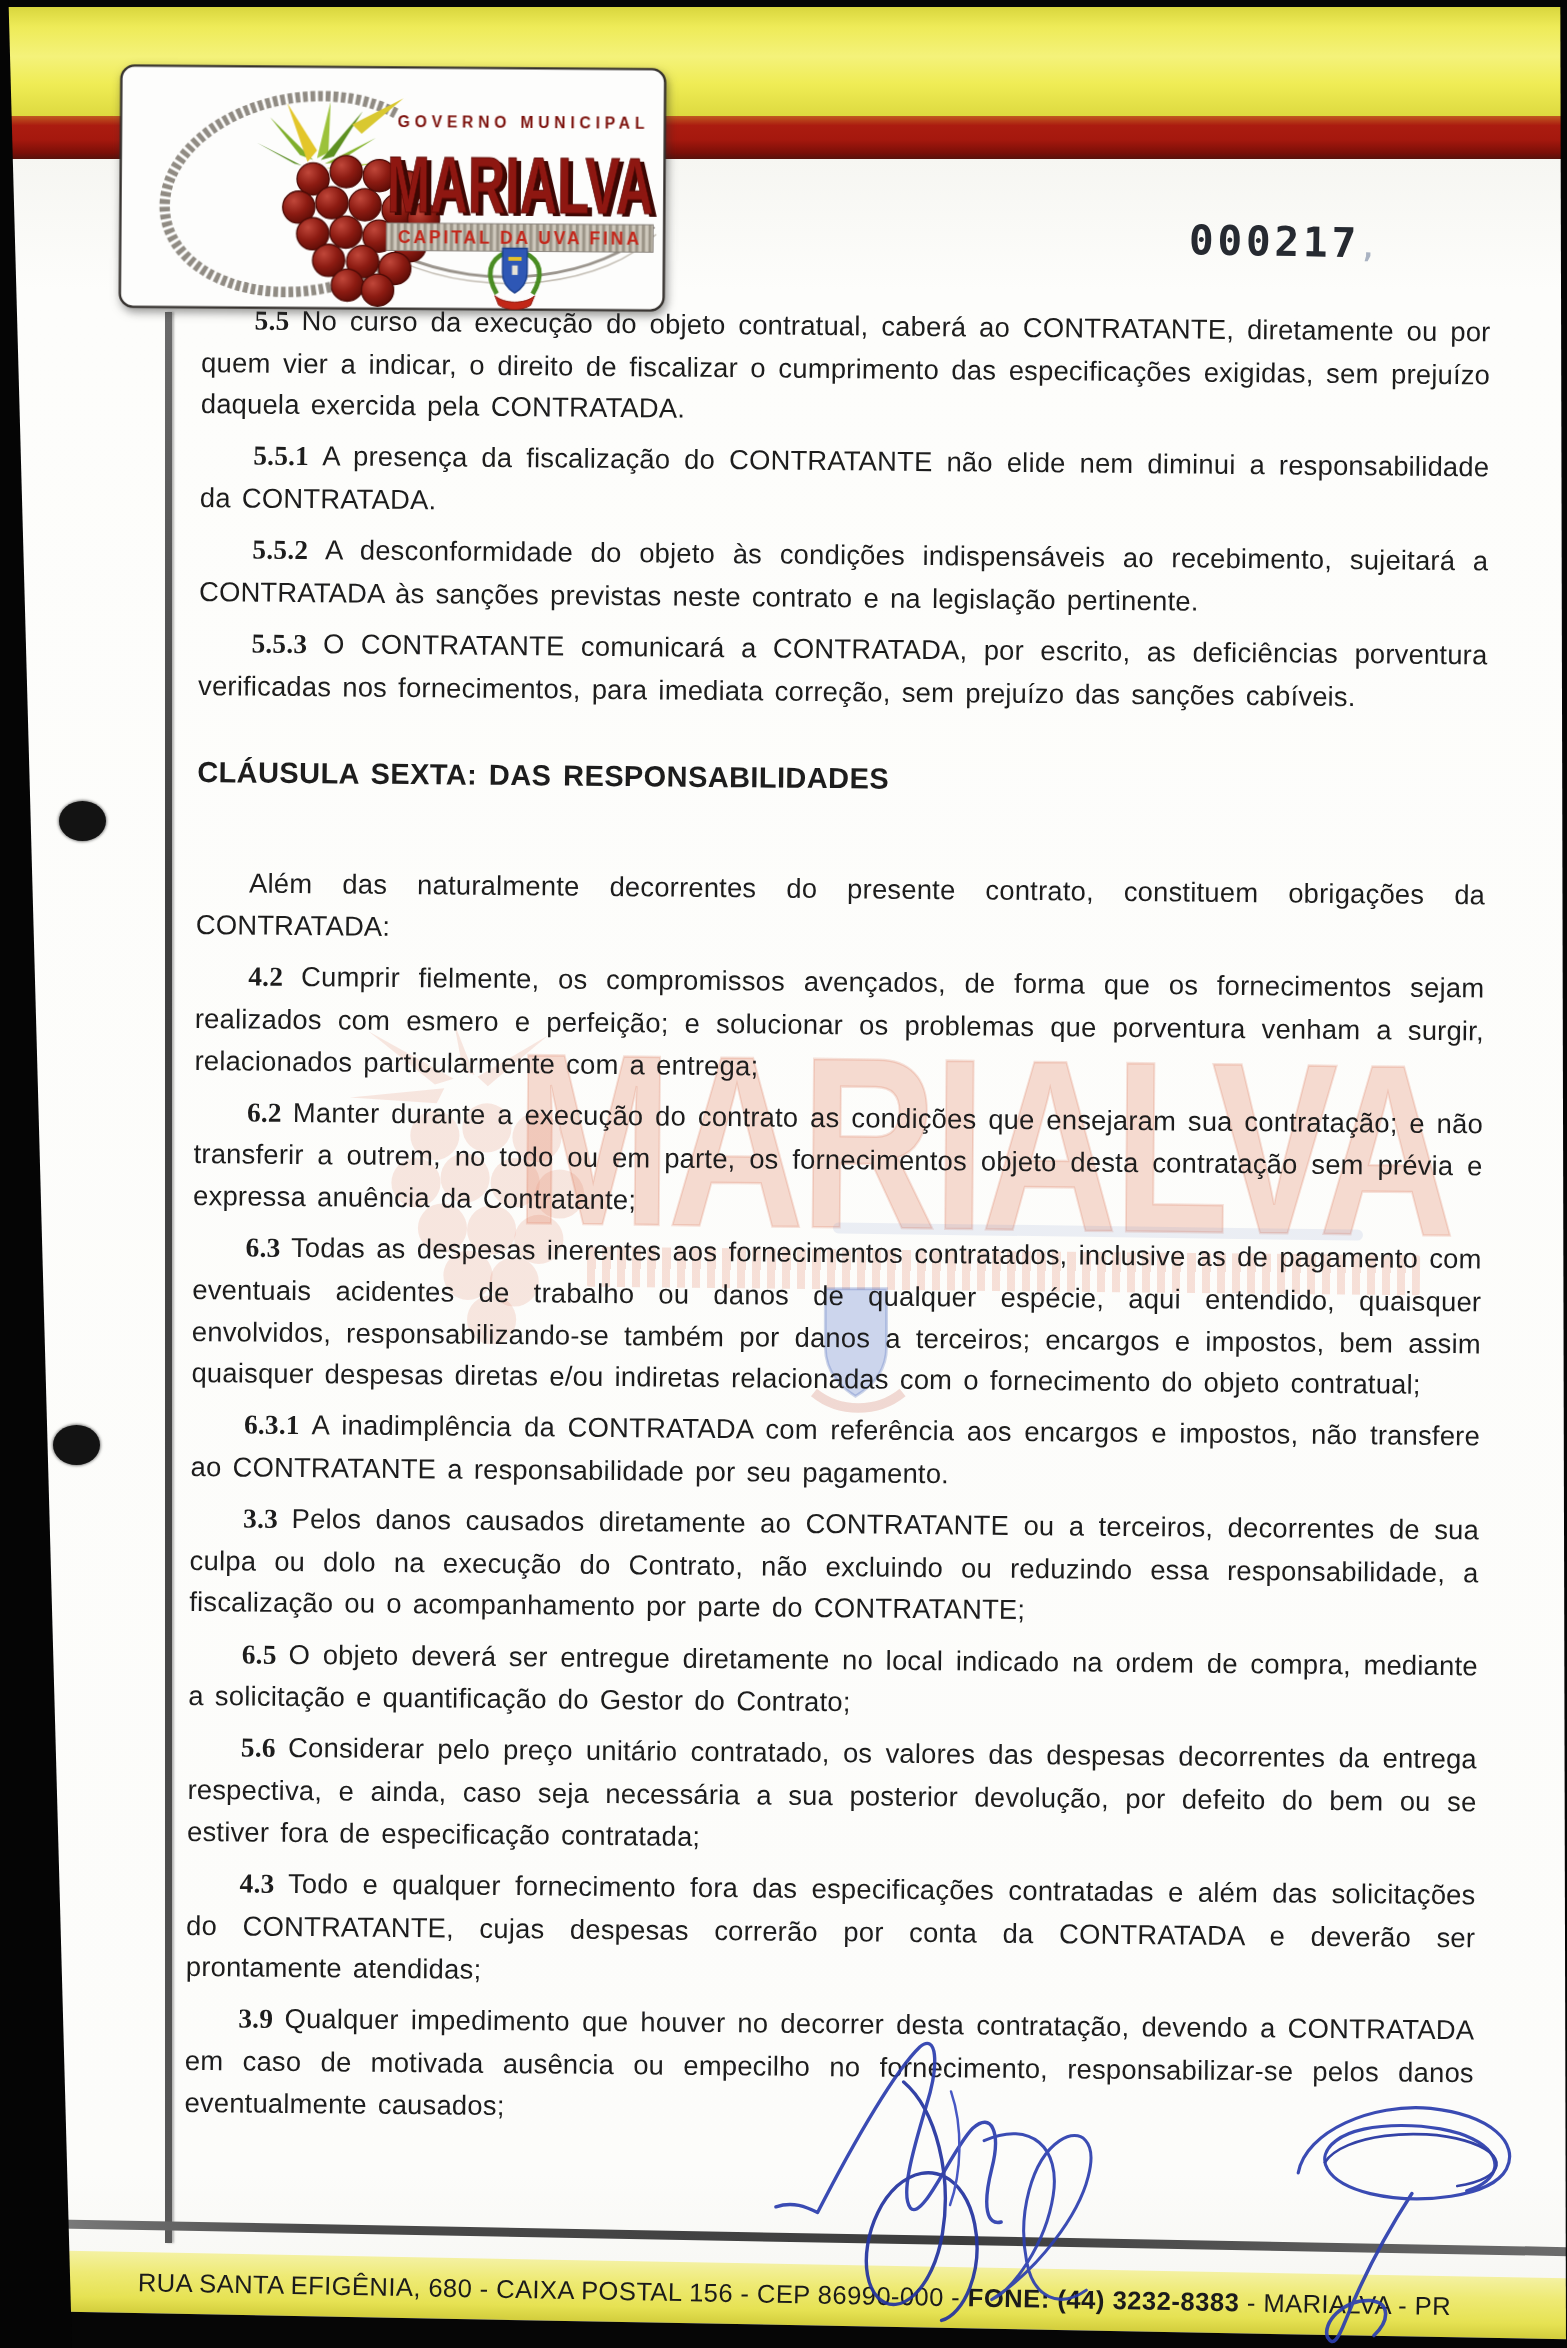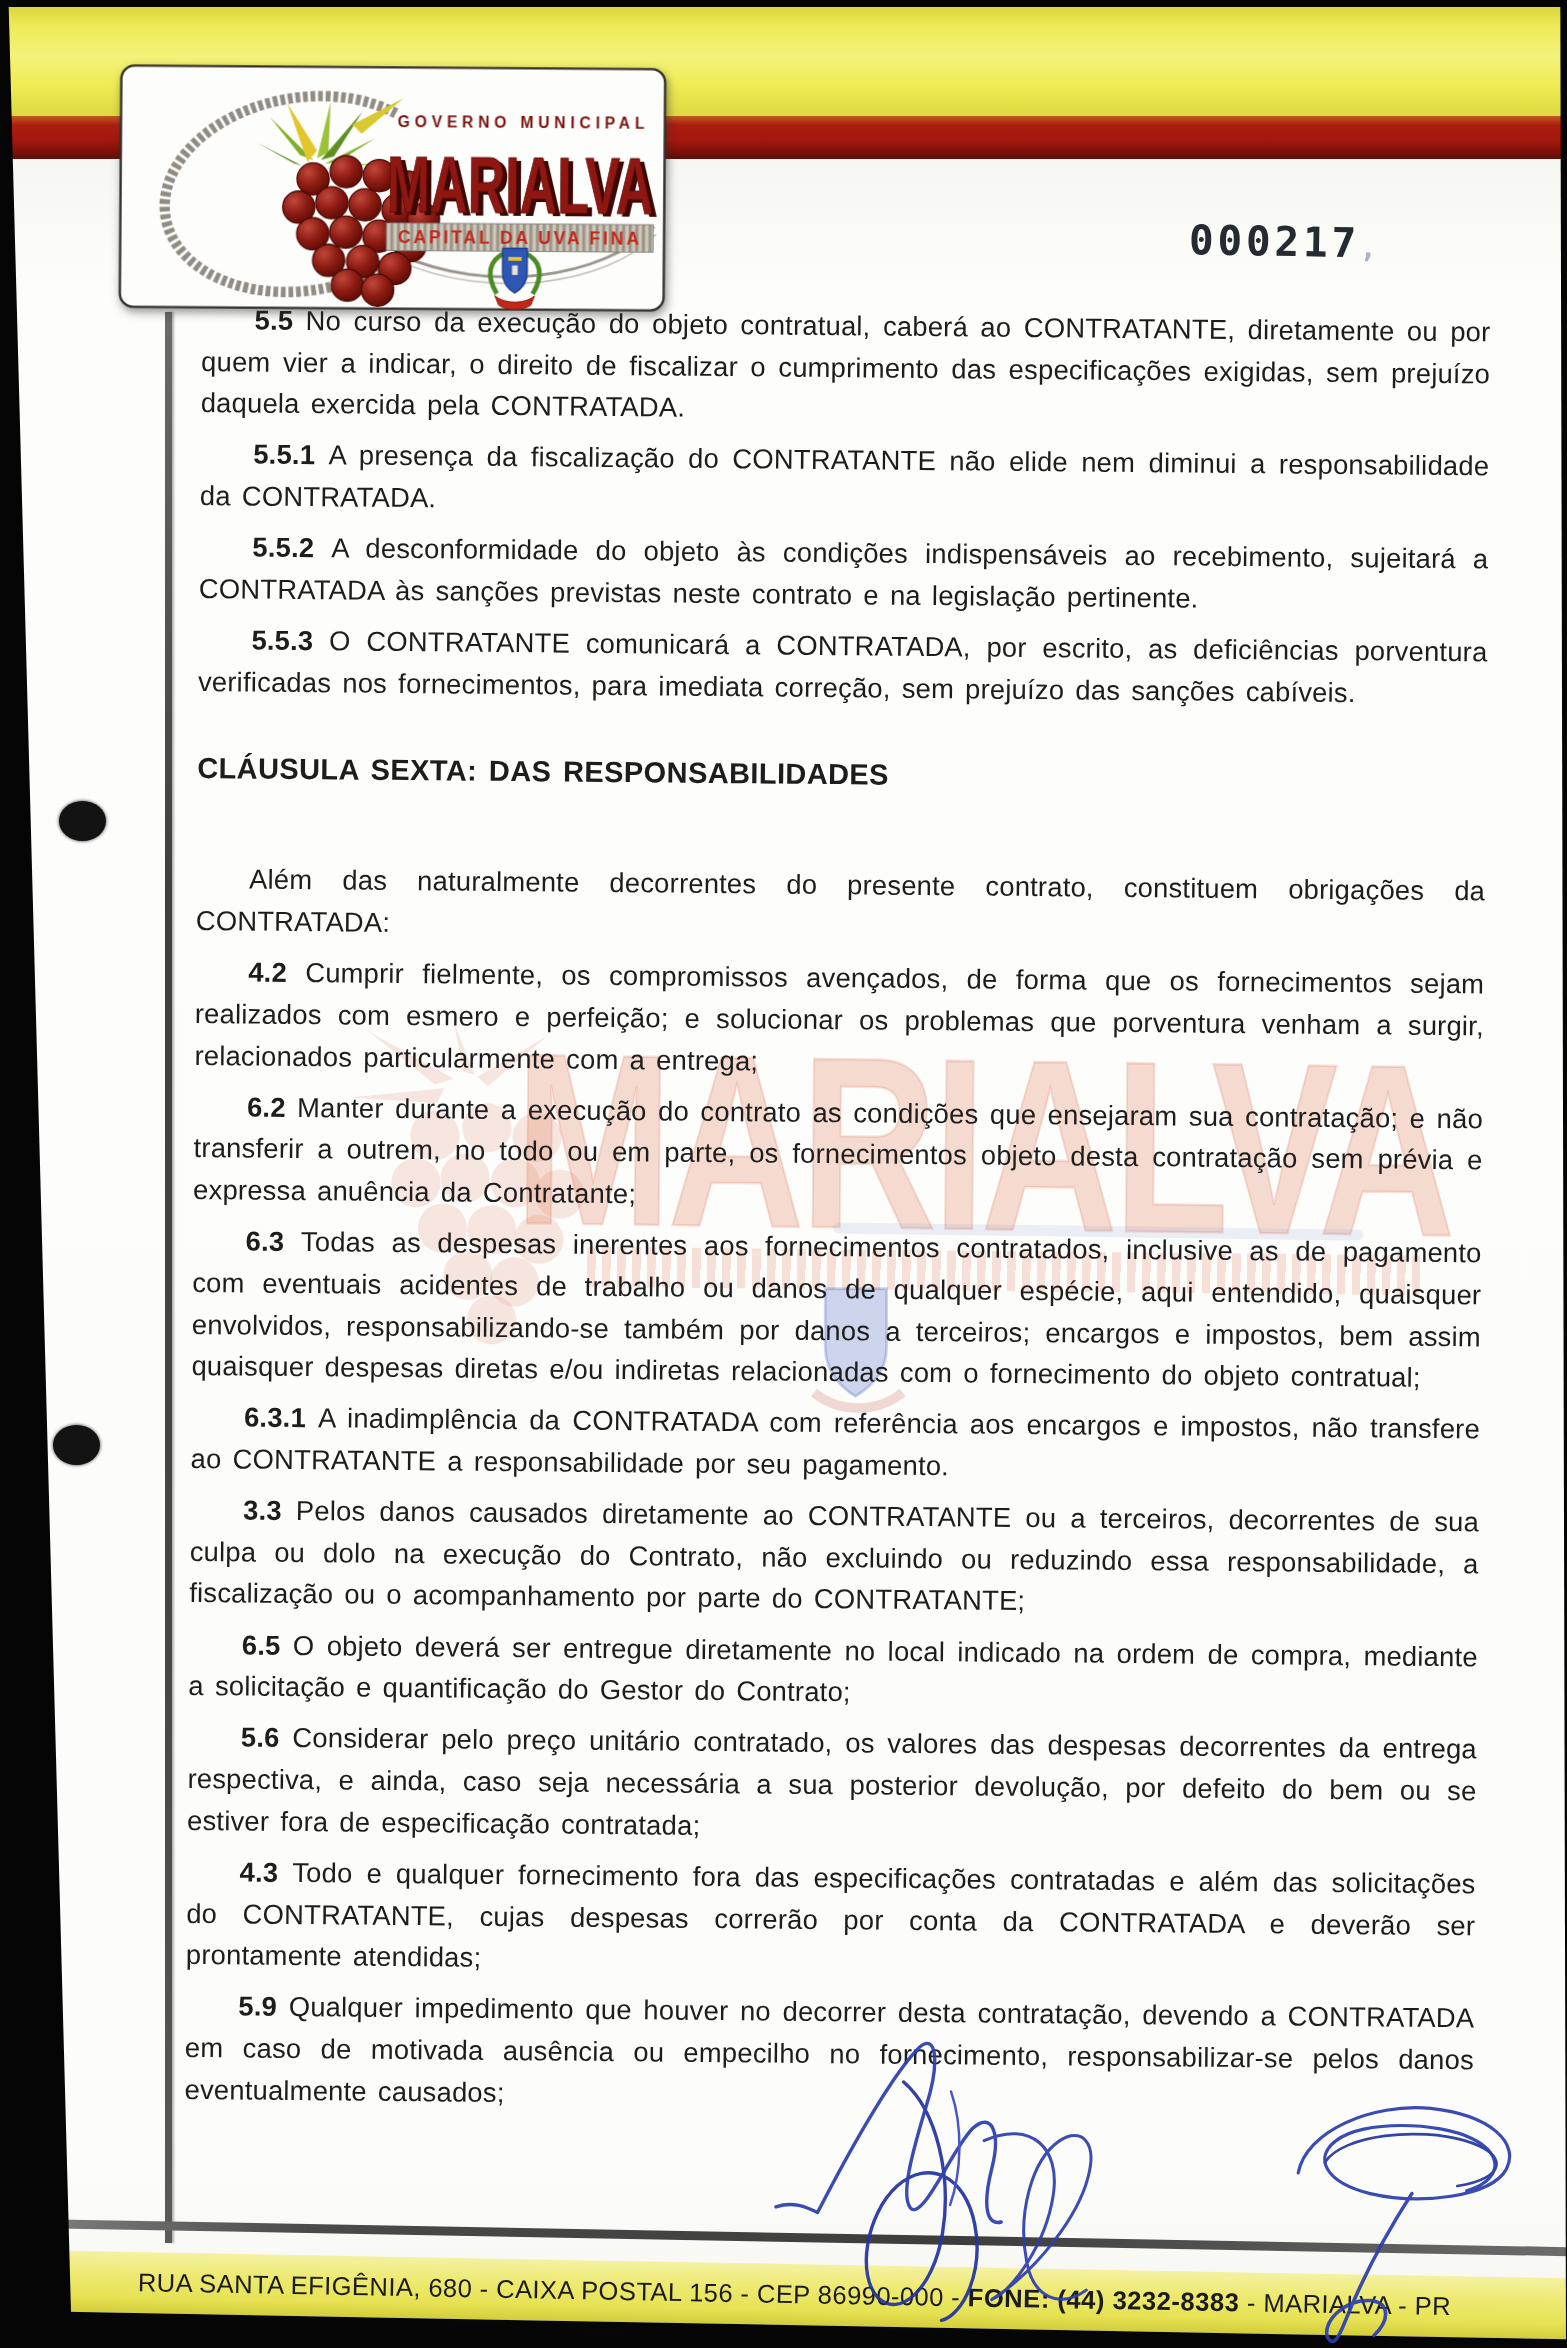--- a/index.html
+++ b/index.html
@@ -49,21 +49,21 @@
     background:rgba(130,150,205,.14);border-radius:5.7px;
   }
   
   .doc-text{
     position:absolute;left:193px;top:299px;width:1289px;z-index:4;
     font-size:27.4px;line-height:1.52;color:#1d1d1d;text-align:justify;
     word-spacing:3.3px;letter-spacing:0.2px;
     transform:rotate(0.55deg);transform-origin:0 50%;
   }
   .doc-text p{margin:0 0 9.5px 0;text-indent:53px;}
-  .doc-text p b{letter-spacing:0.2px;}
+  .doc-text p b{letter-spacing:0.2px;font-family:Liberation Serif, serif;}
   .doc-text h2{
     font-size:29px;font-weight:bold;margin:44px 0 68px 0;letter-spacing:0.4px;text-indent:0;
   }
   
   .logo-card{
     position:absolute;left:119px;top:66px;width:547px;height:244px;z-index:6;
     transform:rotate(0.4deg);
     filter:drop-shadow(2.8px 4.7px 4.7px rgba(40,40,40,.5));
   }
   
@@ -157,21 +157,21 @@
       <h2>CLÁUSULA SEXTA: DAS RESPONSABILIDADES</h2>
       <p class="intro">Além das naturalmente decorrentes do presente contrato, constituem obrigações da CONTRATADA:</p>
       <p class="clause"><b>4.2 </b>Cumprir fielmente, os compromissos avençados, de forma que os fornecimentos sejam realizados com esmero e perfeição; e solucionar os problemas que porventura venham a surgir, relacionados particularmente com a entrega;</p>
       <p class="clause"><b>6.2 </b>Manter durante a execução do contrato as condições que ensejaram sua contratação; e não transferir a outrem, no todo ou em parte, os fornecimentos objeto desta contratação sem prévia e expressa anuência da Contratante;</p>
       <p class="clause"><b>6.3 </b>Todas as despesas inerentes aos fornecimentos contratados, inclusive as de pagamento com eventuais acidentes de trabalho ou danos de qualquer espécie, aqui entendido, quaisquer envolvidos, responsabilizando-se também por danos a terceiros; encargos e impostos, bem assim quaisquer despesas diretas e/ou indiretas relacionadas com o fornecimento do objeto contratual;</p>
       <p class="clause"><b>6.3.1 </b>A inadimplência da CONTRATADA com referência aos encargos e impostos, não transfere ao CONTRATANTE a responsabilidade por seu pagamento.</p>
       <p class="clause"><b>3.3 </b>Pelos danos causados diretamente ao CONTRATANTE ou a terceiros, decorrentes de sua culpa ou dolo na execução do Contrato, não excluindo ou reduzindo essa responsabilidade, a fiscalização ou o acompanhamento por parte do CONTRATANTE;</p>
       <p class="clause"><b>6.5 </b>O objeto deverá ser entregue diretamente no local indicado na ordem de compra, mediante a solicitação e quantificação do Gestor do Contrato;</p>
       <p class="clause"><b>5.6 </b>Considerar pelo preço unitário contratado, os valores das despesas decorrentes da entrega respectiva, e ainda, caso seja necessária a sua posterior devolução, por defeito do bem ou se estiver fora de especificação contratada;</p>
       <p class="clause"><b>4.3 </b>Todo e qualquer fornecimento fora das especificações contratadas e além das solicitações do CONTRATANTE, cujas despesas correrão por conta da CONTRATADA e deverão ser prontamente atendidas;</p>
-      <p class="clause"><b>5.9 </b>Qualquer impedimento que houver no decorrer desta contratação, devendo a CONTRATADA em caso de motivada ausência ou empecilho no fornecimento, responsabilizar-se pelos danos eventualmente causados;</p>
+      <p class="clause"><b>3.9 </b>Qualquer impedimento que houver no decorrer desta contratação, devendo a CONTRATADA em caso de motivada ausência ou empecilho no fornecimento, responsabilizar-se pelos danos eventualmente causados;</p>
     </div>
 
   <div class="logo-card">
     <svg width="547" height="244" viewBox="0 0 578 258">
       <defs>
         <radialGradient id="grape" cx="35%" cy="30%" r="75%">
           <stop offset="0%" stop-color="#c0473a"></stop>
             <stop offset="55%" stop-color="#8c1b12"></stop>
             <stop offset="100%" stop-color="#5d0c06"></stop>
         </radialGradient>

